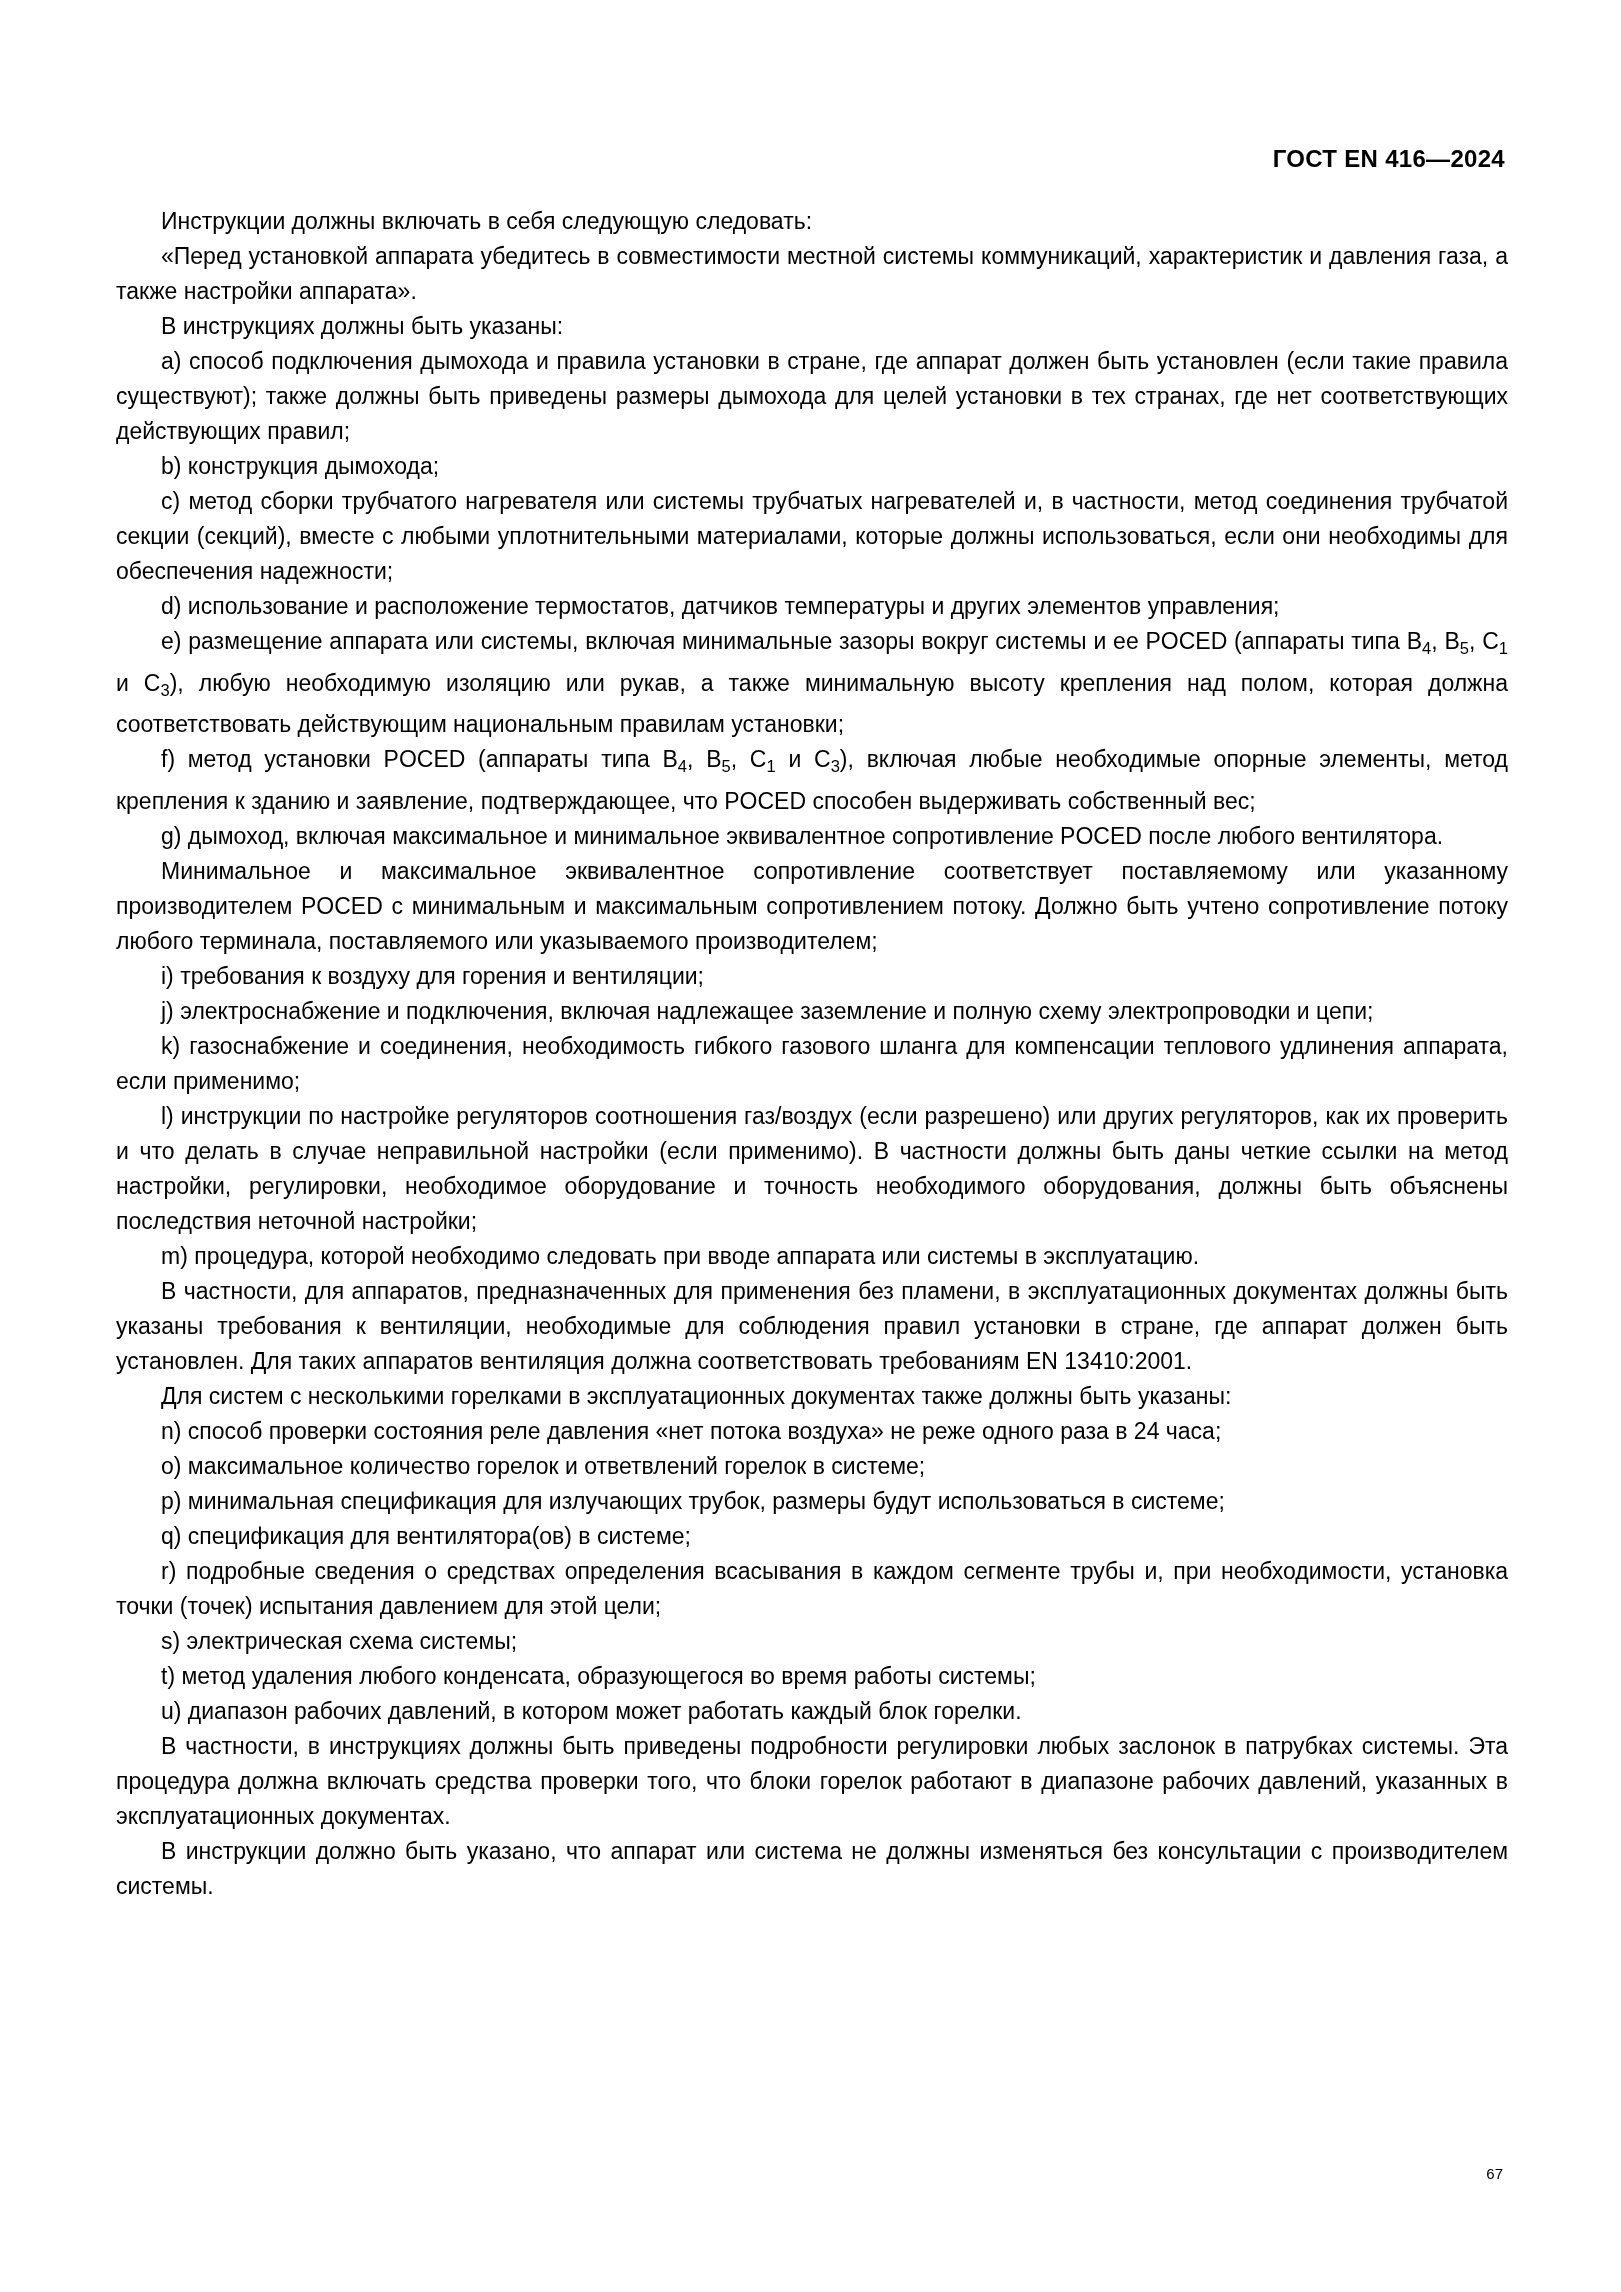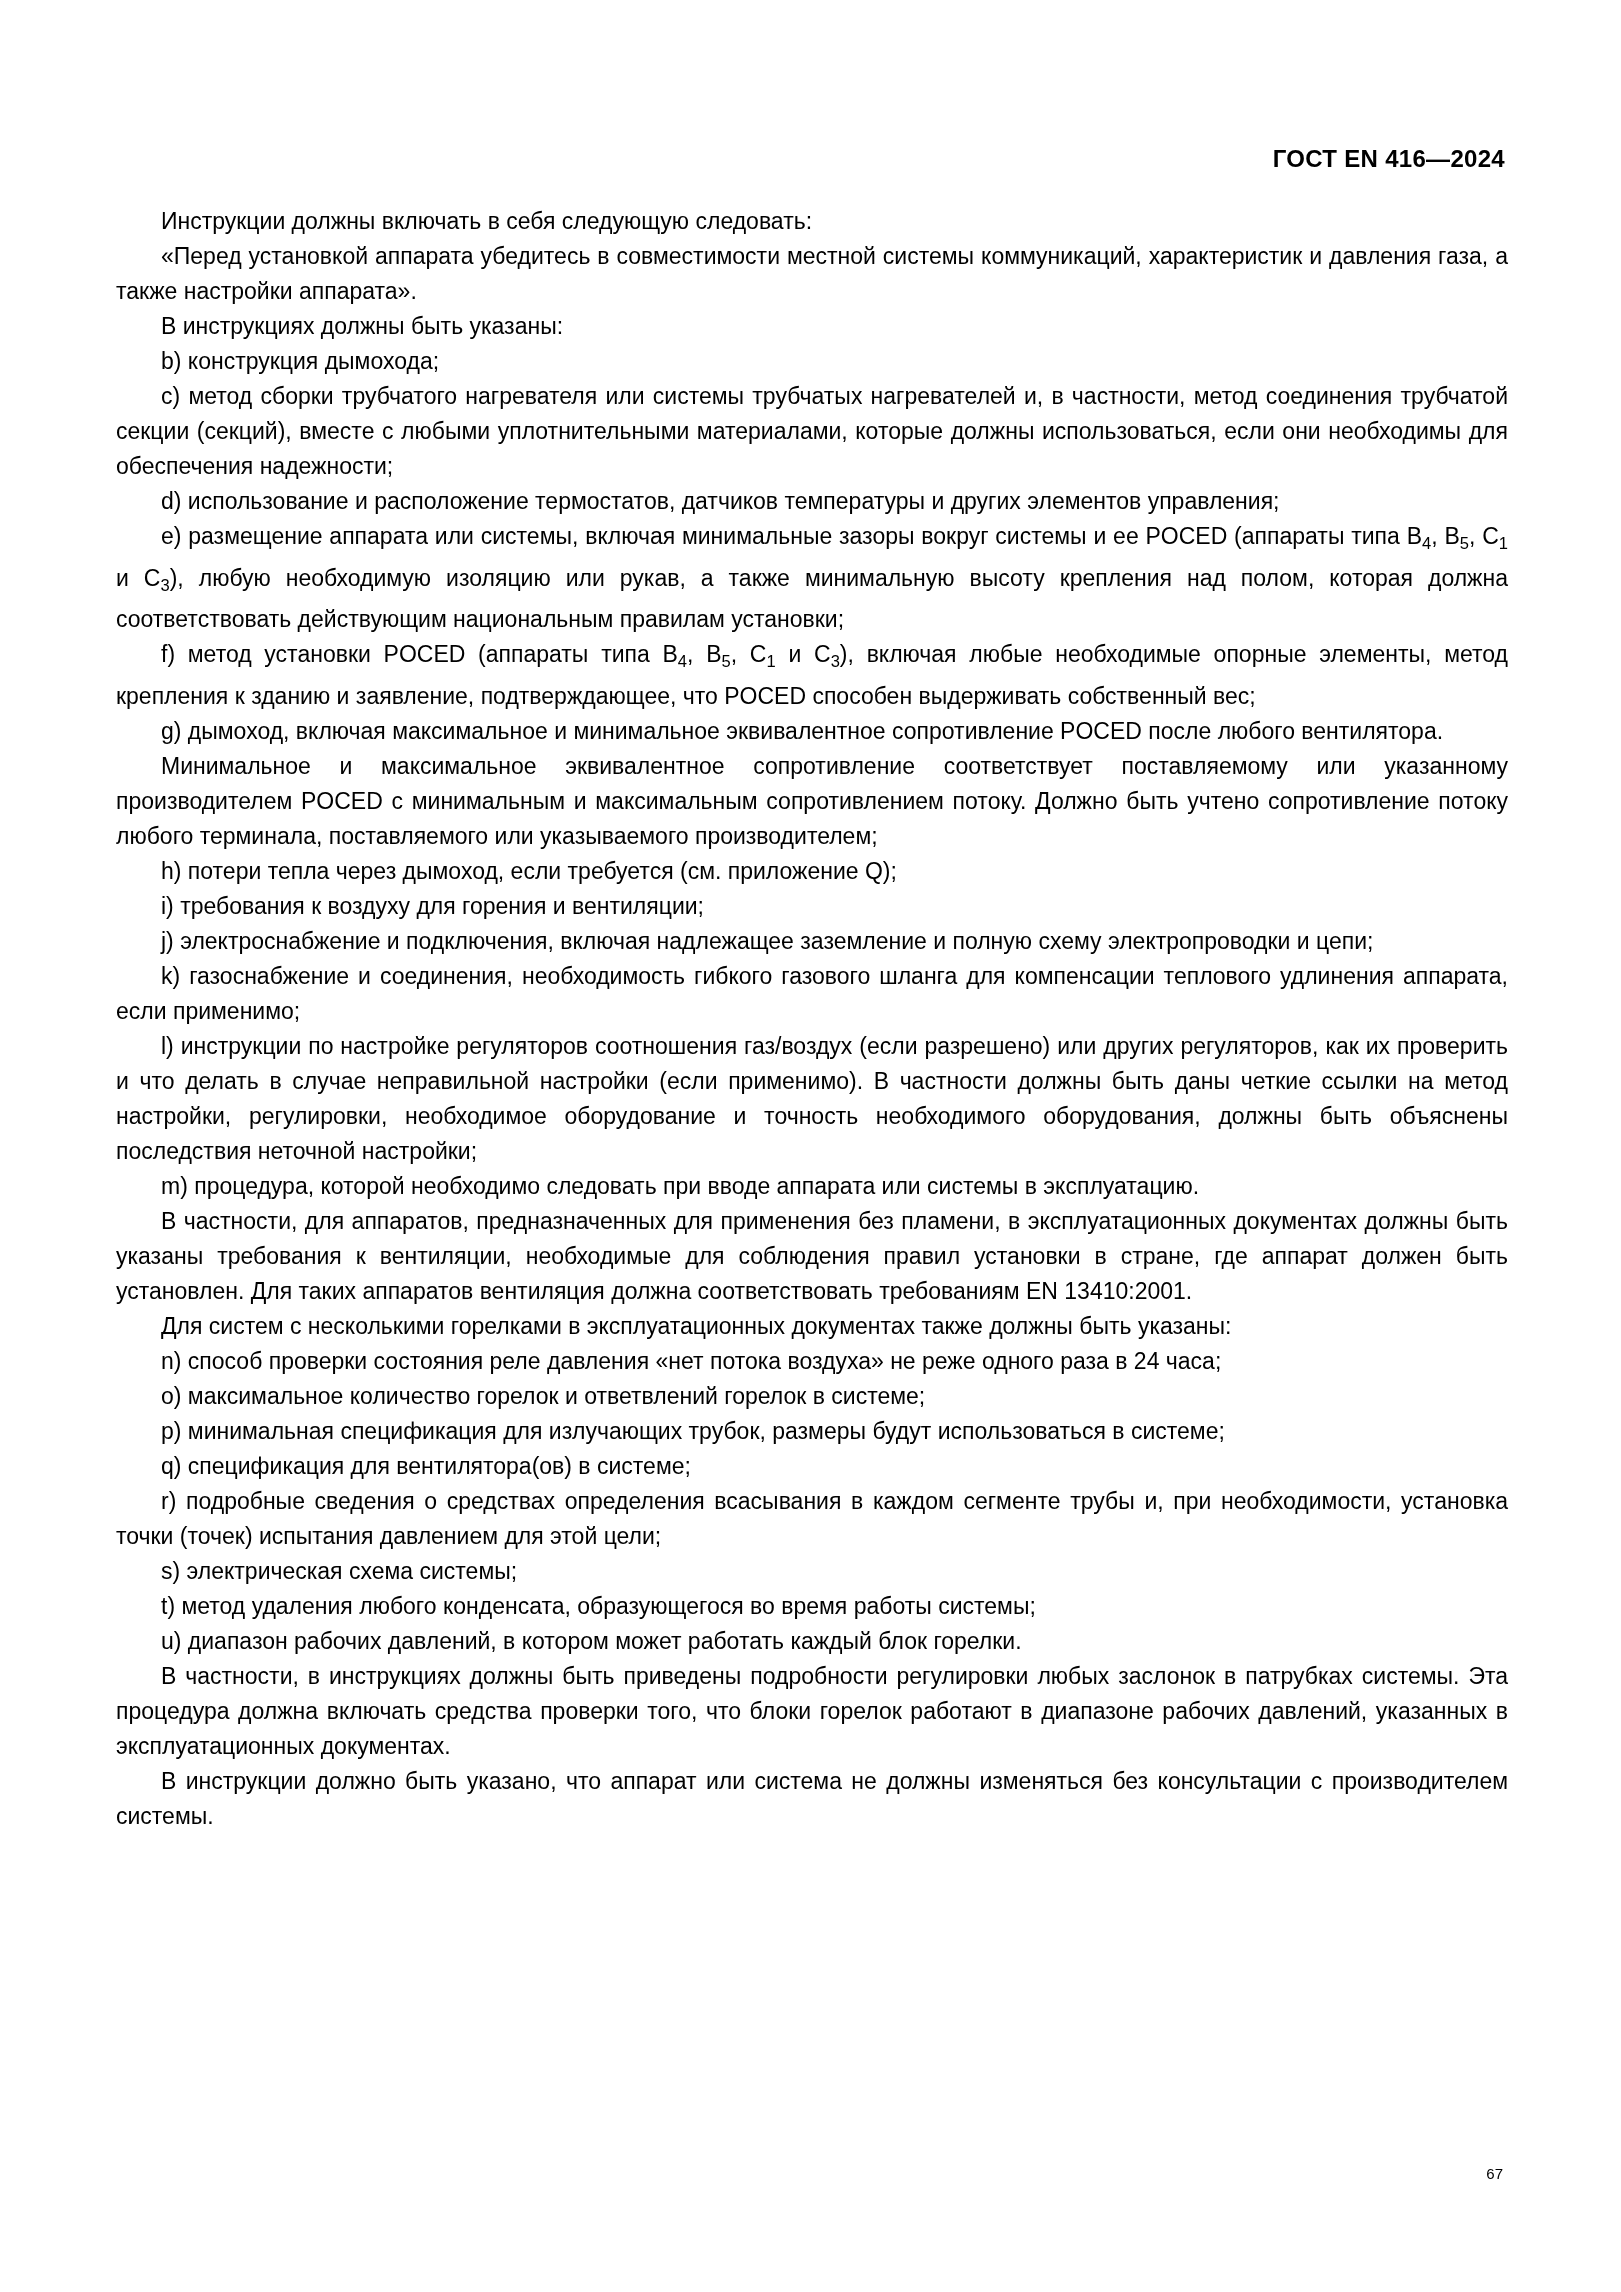--- a/index.html
+++ b/index.html
@@ -63,28 +63,28 @@
 <body>
 
 <div class="page">
 
   <div class="header">ГОСТ EN 416—2024</div>
 
   <div class="content">
       <p class="ind">Инструкции должны включать в себя следующую следовать:</p>
       <p class="ind">«Перед установкой аппарата убедитесь в совместимости местной системы коммуникаций, характеристик и давления газа, а также настройки аппарата».</p>
       <p class="ind">В инструкциях должны быть указаны:</p>
+      <p class="ind">a)  способ подключения дымохода и правила установки в стране, где аппарат должен быть установлен (если такие правила существуют); также должны быть приведены размеры дымохода для целей установки в тех странах, где нет соответствующих действующих правил;</p>
       <p class="ind">b)  конструкция дымохода;</p>
       <p class="ind">c)  метод сборки трубчатого нагревателя или системы трубчатых нагревателей и, в частности, метод соединения трубчатой секции (секций), вместе с любыми уплотнительными материалами, которые должны использоваться, если они необходимы для обеспечения надежности;</p>
       <p class="ind">d)  использование и расположение термостатов, датчиков температуры и других элементов управления;</p>
       <p class="ind">e)  размещение аппарата или системы, включая минимальные зазоры вокруг системы и ее POCED (аппараты типа B<sub>4</sub>, B<sub>5</sub>, C<sub>1</sub> и C<sub>3</sub>), любую необходимую изоляцию или рукав, а также минимальную высоту крепления над полом, которая должна соответствовать действующим национальным правилам установки;</p>
       <p class="ind">f)  метод установки POCED (аппараты типа B<sub>4</sub>, B<sub>5</sub>, C<sub>1</sub> и C<sub>3</sub>), включая любые необходимые опорные элементы, метод крепления к зданию и заявление, подтверждающее, что POCED способен выдерживать собственный вес;</p>
       <p class="ind">g)  дымоход, включая максимальное и минимальное эквивалентное сопротивление POCED после любого вентилятора.</p>
       <p class="ind">Минимальное и максимальное эквивалентное сопротивление соответствует поставляемому или указанному производителем POCED с минимальным и максимальным сопротивлением потоку. Должно быть учтено сопротивление потоку любого терминала, поставляемого или указываемого производителем;</p>
-      <p class="ind">h)  потери тепла через дымоход, если требуется (см. приложение Q);</p>
       <p class="ind">i)  требования к воздуху для горения и вентиляции;</p>
       <p class="ind">j)  электроснабжение и подключения, включая надлежащее заземление и полную схему электропроводки и цепи;</p>
       <p class="ind">k)  газоснабжение и соединения, необходимость гибкого газового шланга для компенсации теплового удлинения аппарата, если применимо;</p>
       <p class="ind">l)  инструкции по настройке регуляторов соотношения газ/воздух (если разрешено) или других регуляторов, как их проверить и что делать в случае неправильной настройки (если применимо). В частности должны быть даны четкие ссылки на метод настройки, регулировки, необходимое оборудование и точность необходимого оборудования, должны быть объяснены последствия неточной настройки;</p>
       <p class="ind">m)  процедура, которой необходимо следовать при вводе аппарата или системы в эксплуатацию.</p>
       <p class="ind">В частности, для аппаратов, предназначенных для применения без пламени, в эксплуатационных документах должны быть указаны требования к вентиляции, необходимые для соблюдения правил установки в стране, где аппарат должен быть установлен. Для таких аппаратов вентиляция должна соответствовать требованиям EN 13410:2001.</p>
       <p class="ind">Для систем с несколькими горелками в эксплуатационных документах также должны быть указаны:</p>
       <p class="ind">n)  способ проверки состояния реле давления «нет потока воздуха» не реже одного раза в 24 часа;</p>
       <p class="ind">o)  максимальное количество горелок и ответвлений горелок в системе;</p>
       <p class="ind">p)  минимальная спецификация для излучающих трубок, размеры будут использоваться в системе;</p>

